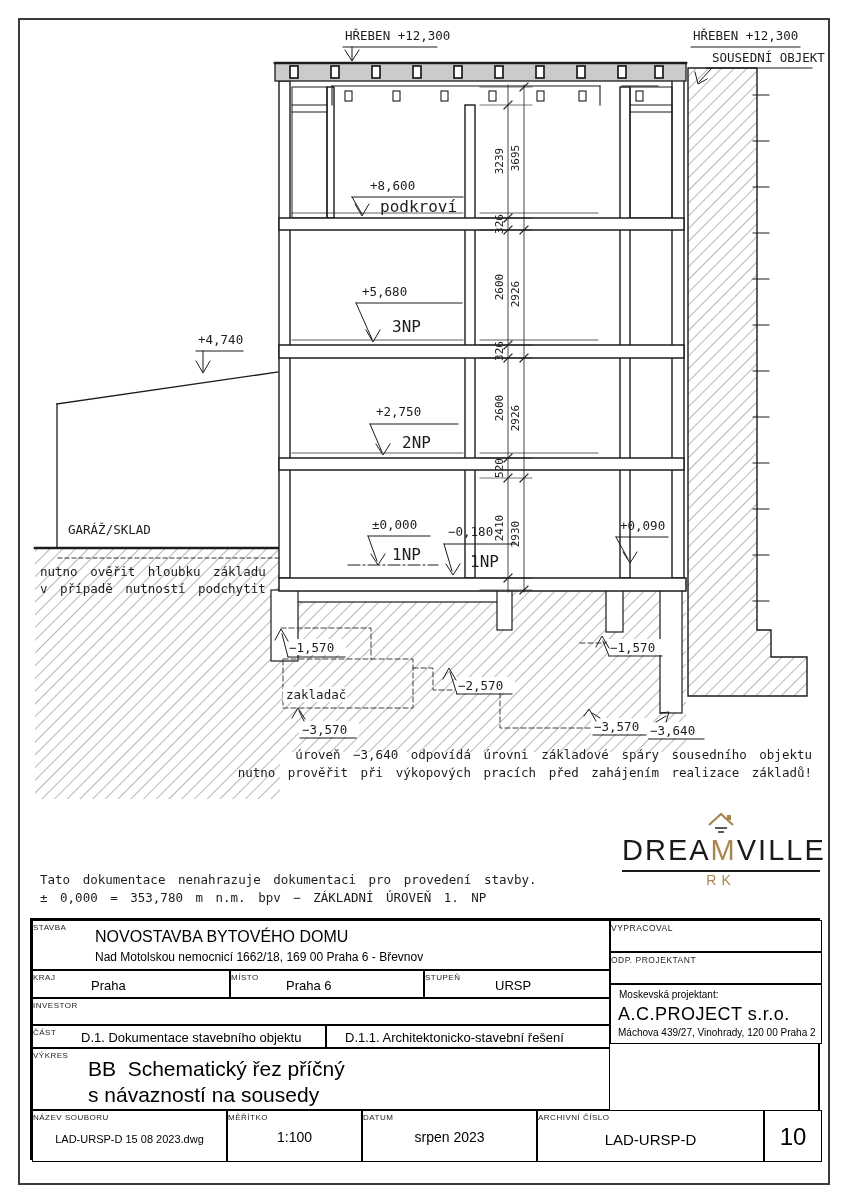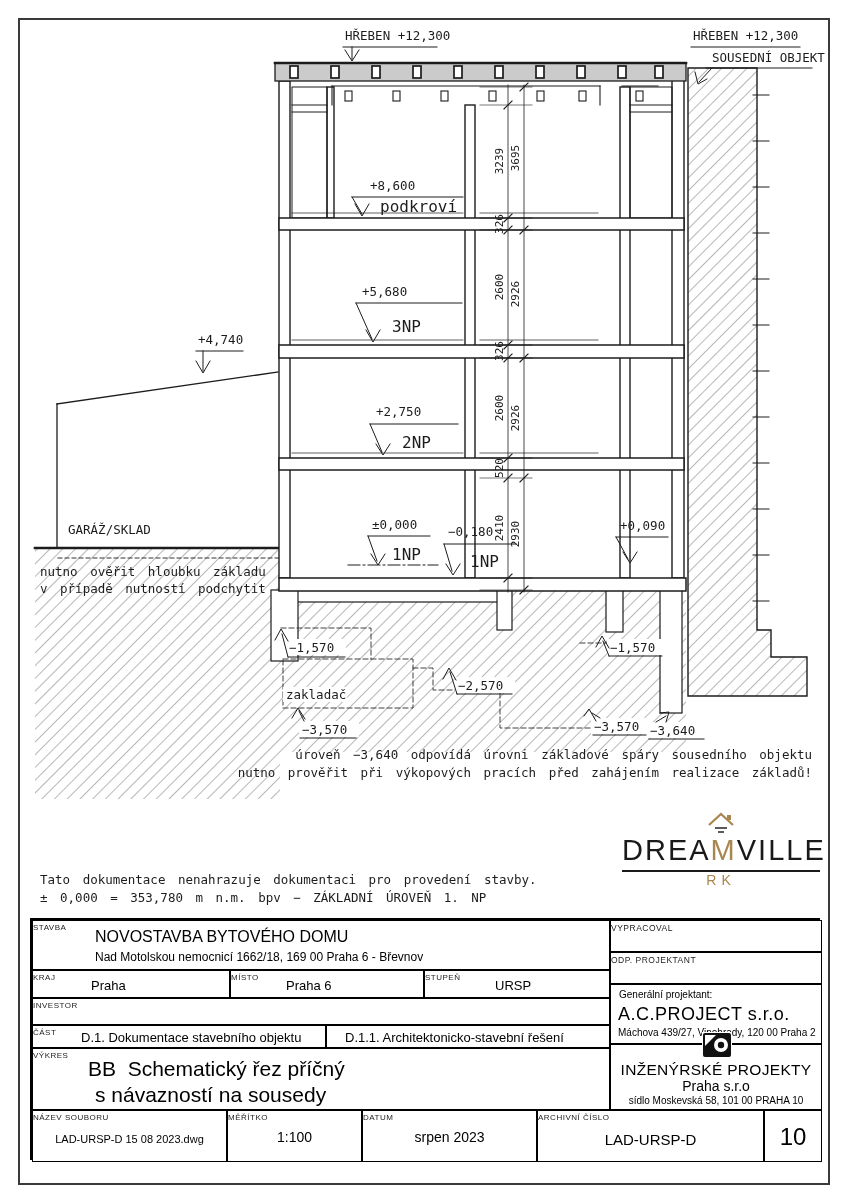--- a/index.html
+++ b/index.html
@@ -387,21 +387,21 @@
     <div class="cell" style="left:0;top:105px;width:294px;height:23px">
       <span class="lbl">ČÁST</span>
       <span class="val" style="left:48px;top:4px">D.1. Dokumentace stavebního objektu</span>
     </div>
     <div class="cell" style="left:294px;top:105px;width:284px;height:23px">
       <span class="val" style="left:18px;top:4px">D.1.1. Architektonicko-stavební řešení</span>
     </div>
     <div class="cell" style="left:0;top:128px;width:578px;height:62px">
       <span class="lbl">VÝKRES</span>
       <span class="val vykres" style="left:55px;top:7px">BB  Schematický řez příčný</span>
-      <span class="val vykres" style="left:62px;top:33px">s návazností na sousedy</span>
+      <span class="val vykres" style="left:55px;top:33px">s návazností na sousedy</span>
     </div>
 
     <div class="cell" style="left:0;top:190px;width:195px;height:52px">
       <span class="lbl">NÁZEV  SOUBORU</span>
       <span class="val center" style="top:22px;font-size:11px">LAD-URSP-D 15 08 2023.dwg</span>
     </div>
     <div class="cell" style="left:195px;top:190px;width:135px;height:52px">
       <span class="lbl">MĚŘÍTKO</span>
       <span class="val center" style="top:18px;font-size:14px">1:100</span>
     </div>
@@ -417,29 +417,18 @@
       <span class="val center num10" style="top:12px">10</span>
     </div>
 
     <div class="cell" style="left:578px;top:0;width:212px;height:32px">
       <span class="lbl" style="font-size:8.5px">VYPRACOVAL</span>
     </div>
     <div class="cell" style="left:578px;top:32px;width:212px;height:32px">
       <span class="lbl" style="font-size:8.5px">ODP.  PROJEKTANT</span>
     </div>
     <div class="cell" style="left:578px;top:64px;width:212px;height:60px">
-      <span class="val small" style="left:8px;top:4px">Generální projektant:</span>
+      <span class="val small" style="left:8px;top:4px">Moskevská projektant:</span>
       <span class="val acp" style="left:7px;top:19px">A.C.PROJECT s.r.o.</span>
       <span class="val small" style="left:7px;top:42px">Máchova 439/27, Vinohrady, 120 00 Praha 2</span>
     </div>
-    <div class="cell" style="left:578px;top:124px;width:212px;height:66px;text-align:center">
-      <svg width="30" height="26" viewBox="0 0 30 26" style="position:absolute;left:91px;top:-13px;background:#fff">
-        <rect x="1" y="1" width="28" height="24" rx="2" fill="#111"></rect>
-        <path d="M3,3 L14,3 L3,14 Z" fill="#fff"></path>
-        <circle cx="19" cy="13" r="7" fill="#fff"></circle>
-        <circle cx="19" cy="13" r="3.2" fill="#111"></circle>
-      </svg>
-      <span class="val engname center" style="top:16px">INŽENÝRSKÉ PROJEKTY</span>
-      <span class="val center" style="top:33px;font-size:14px">Praha s.r.o</span>
-      <span class="val center small" style="top:50px">sídlo Moskevská 58, 101 00 PRAHA 10</span>
-    </div>
   </div>
 </div>
 
 </body></html>

